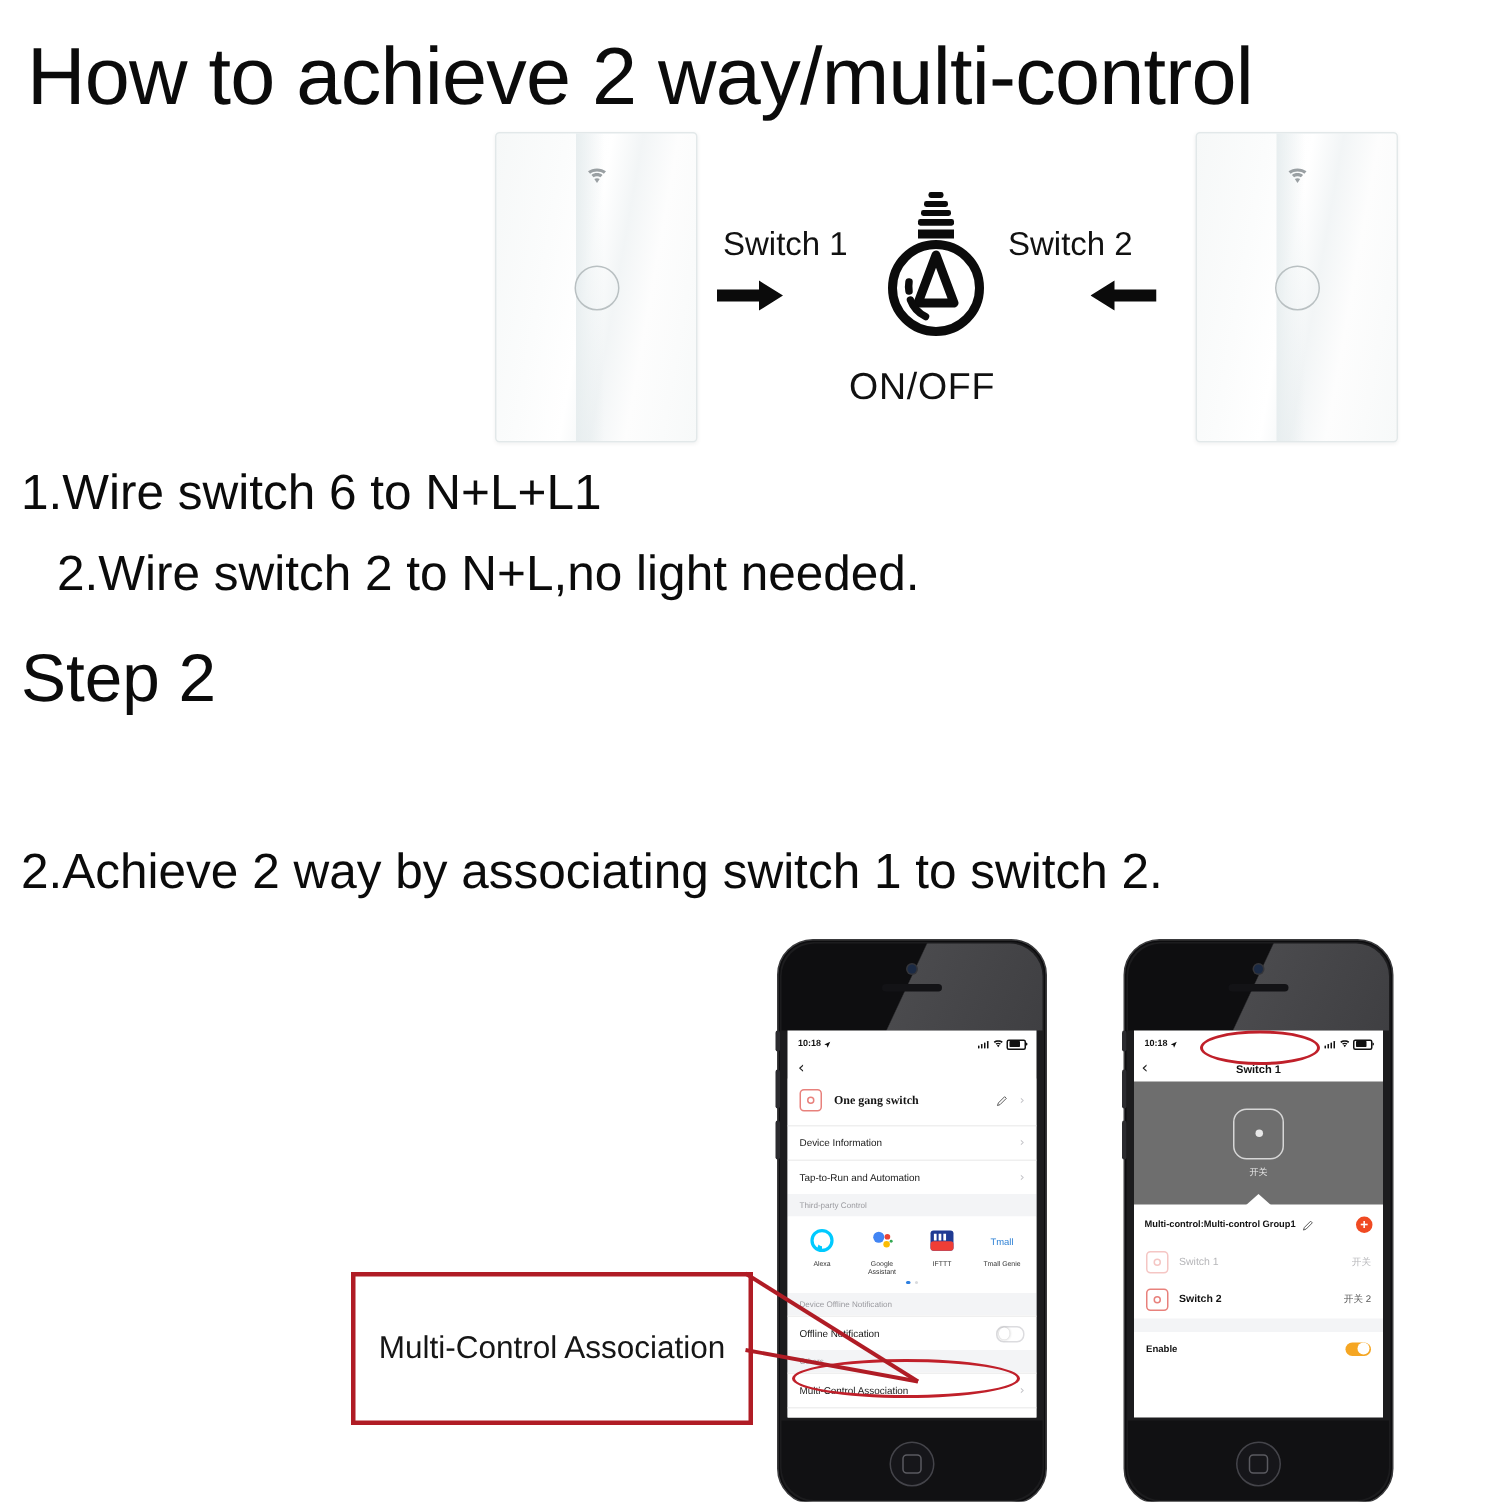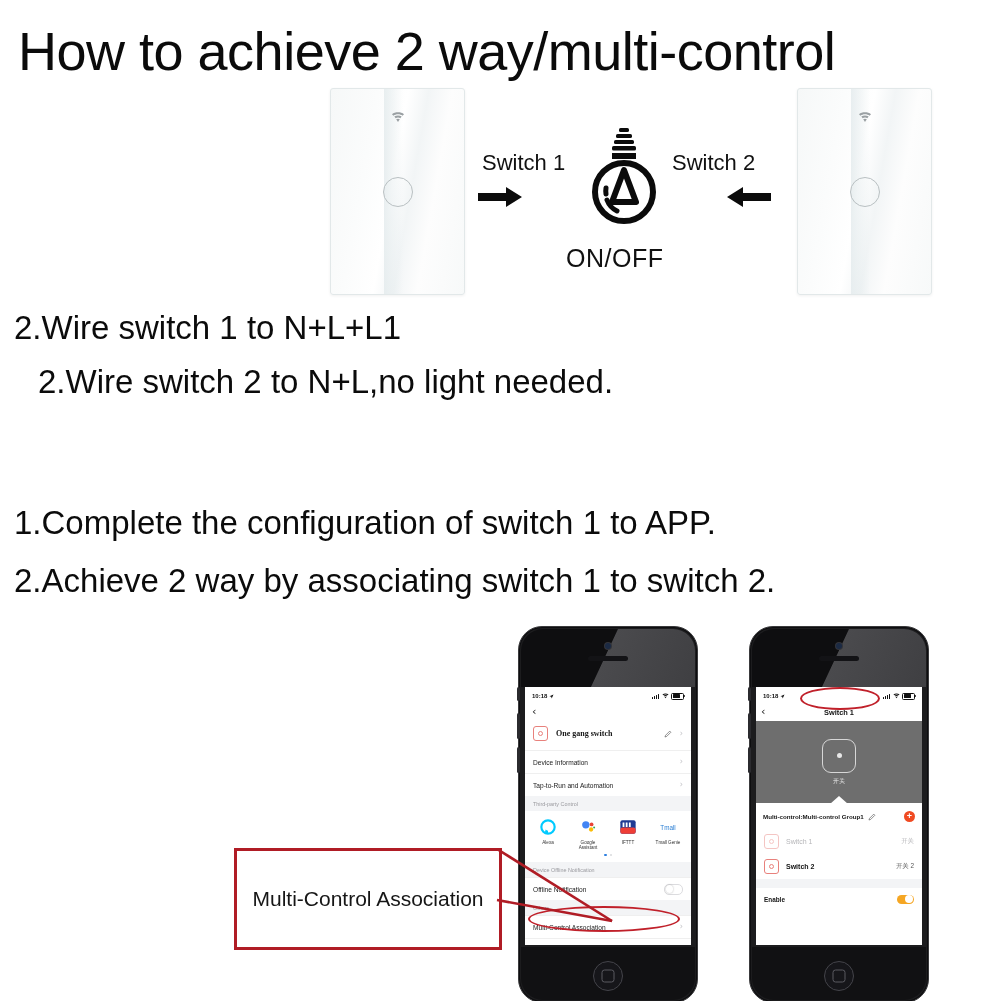--- a/index.html
+++ b/index.html
@@ -241,24 +241,24 @@
     <rect x="28" y="14" width="20" height="4" rx="1.6" fill="#0b0b0b"></rect>
     <rect x="26" y="20" width="24" height="4.5" rx="1.6" fill="#0b0b0b"></rect>
     <path d="M26 27 h24 v6 h-24 z" fill="#0b0b0b"></path>
     <circle cx="38" cy="66" r="29" fill="none" stroke="#0b0b0b" stroke-width="6"></circle>
     <path d="M38 44 L50 76 L26 76 Z" fill="none" stroke="#0b0b0b" stroke-width="6" stroke-linejoin="round"></path>
     <path d="M20 62 a19 19 0 0 0 0 6" stroke="#0b0b0b" stroke-width="5" fill="none" stroke-linecap="round"></path>
     <path d="M21 74 a20 20 0 0 0 10 11" stroke="#0b0b0b" stroke-width="5" fill="none" stroke-linecap="round"></path>
   </svg>
   <div class="onoff">ON/OFF</div>
 
-  <div class="line l1">2.Wire switch 1 to N+L+L1</div>
+  <div class="line l1">1.Wire switch 6 to N+L+L1</div>
   <div class="line l2">2.Wire switch 2 to N+L,no light needed.</div>
 
-  <div class="line l3">1.Complete the configuration of switch 1 to APP.</div>
+  <div class="step step2">Step 2</div>
   <div class="line l4">2.Achieve 2 way by associating switch 1 to switch 2.</div>
 
   <div class="phone p1">
     <div class="ph-btn-l ph-btn-silent"></div>
     <div class="ph-btn-l ph-btn-up"></div>
     <div class="ph-btn-l ph-btn-dn"></div>
     <div class="ph-topglass">
       <div class="ph-cam"></div>
       <div class="ph-speaker"></div>
     </div>

